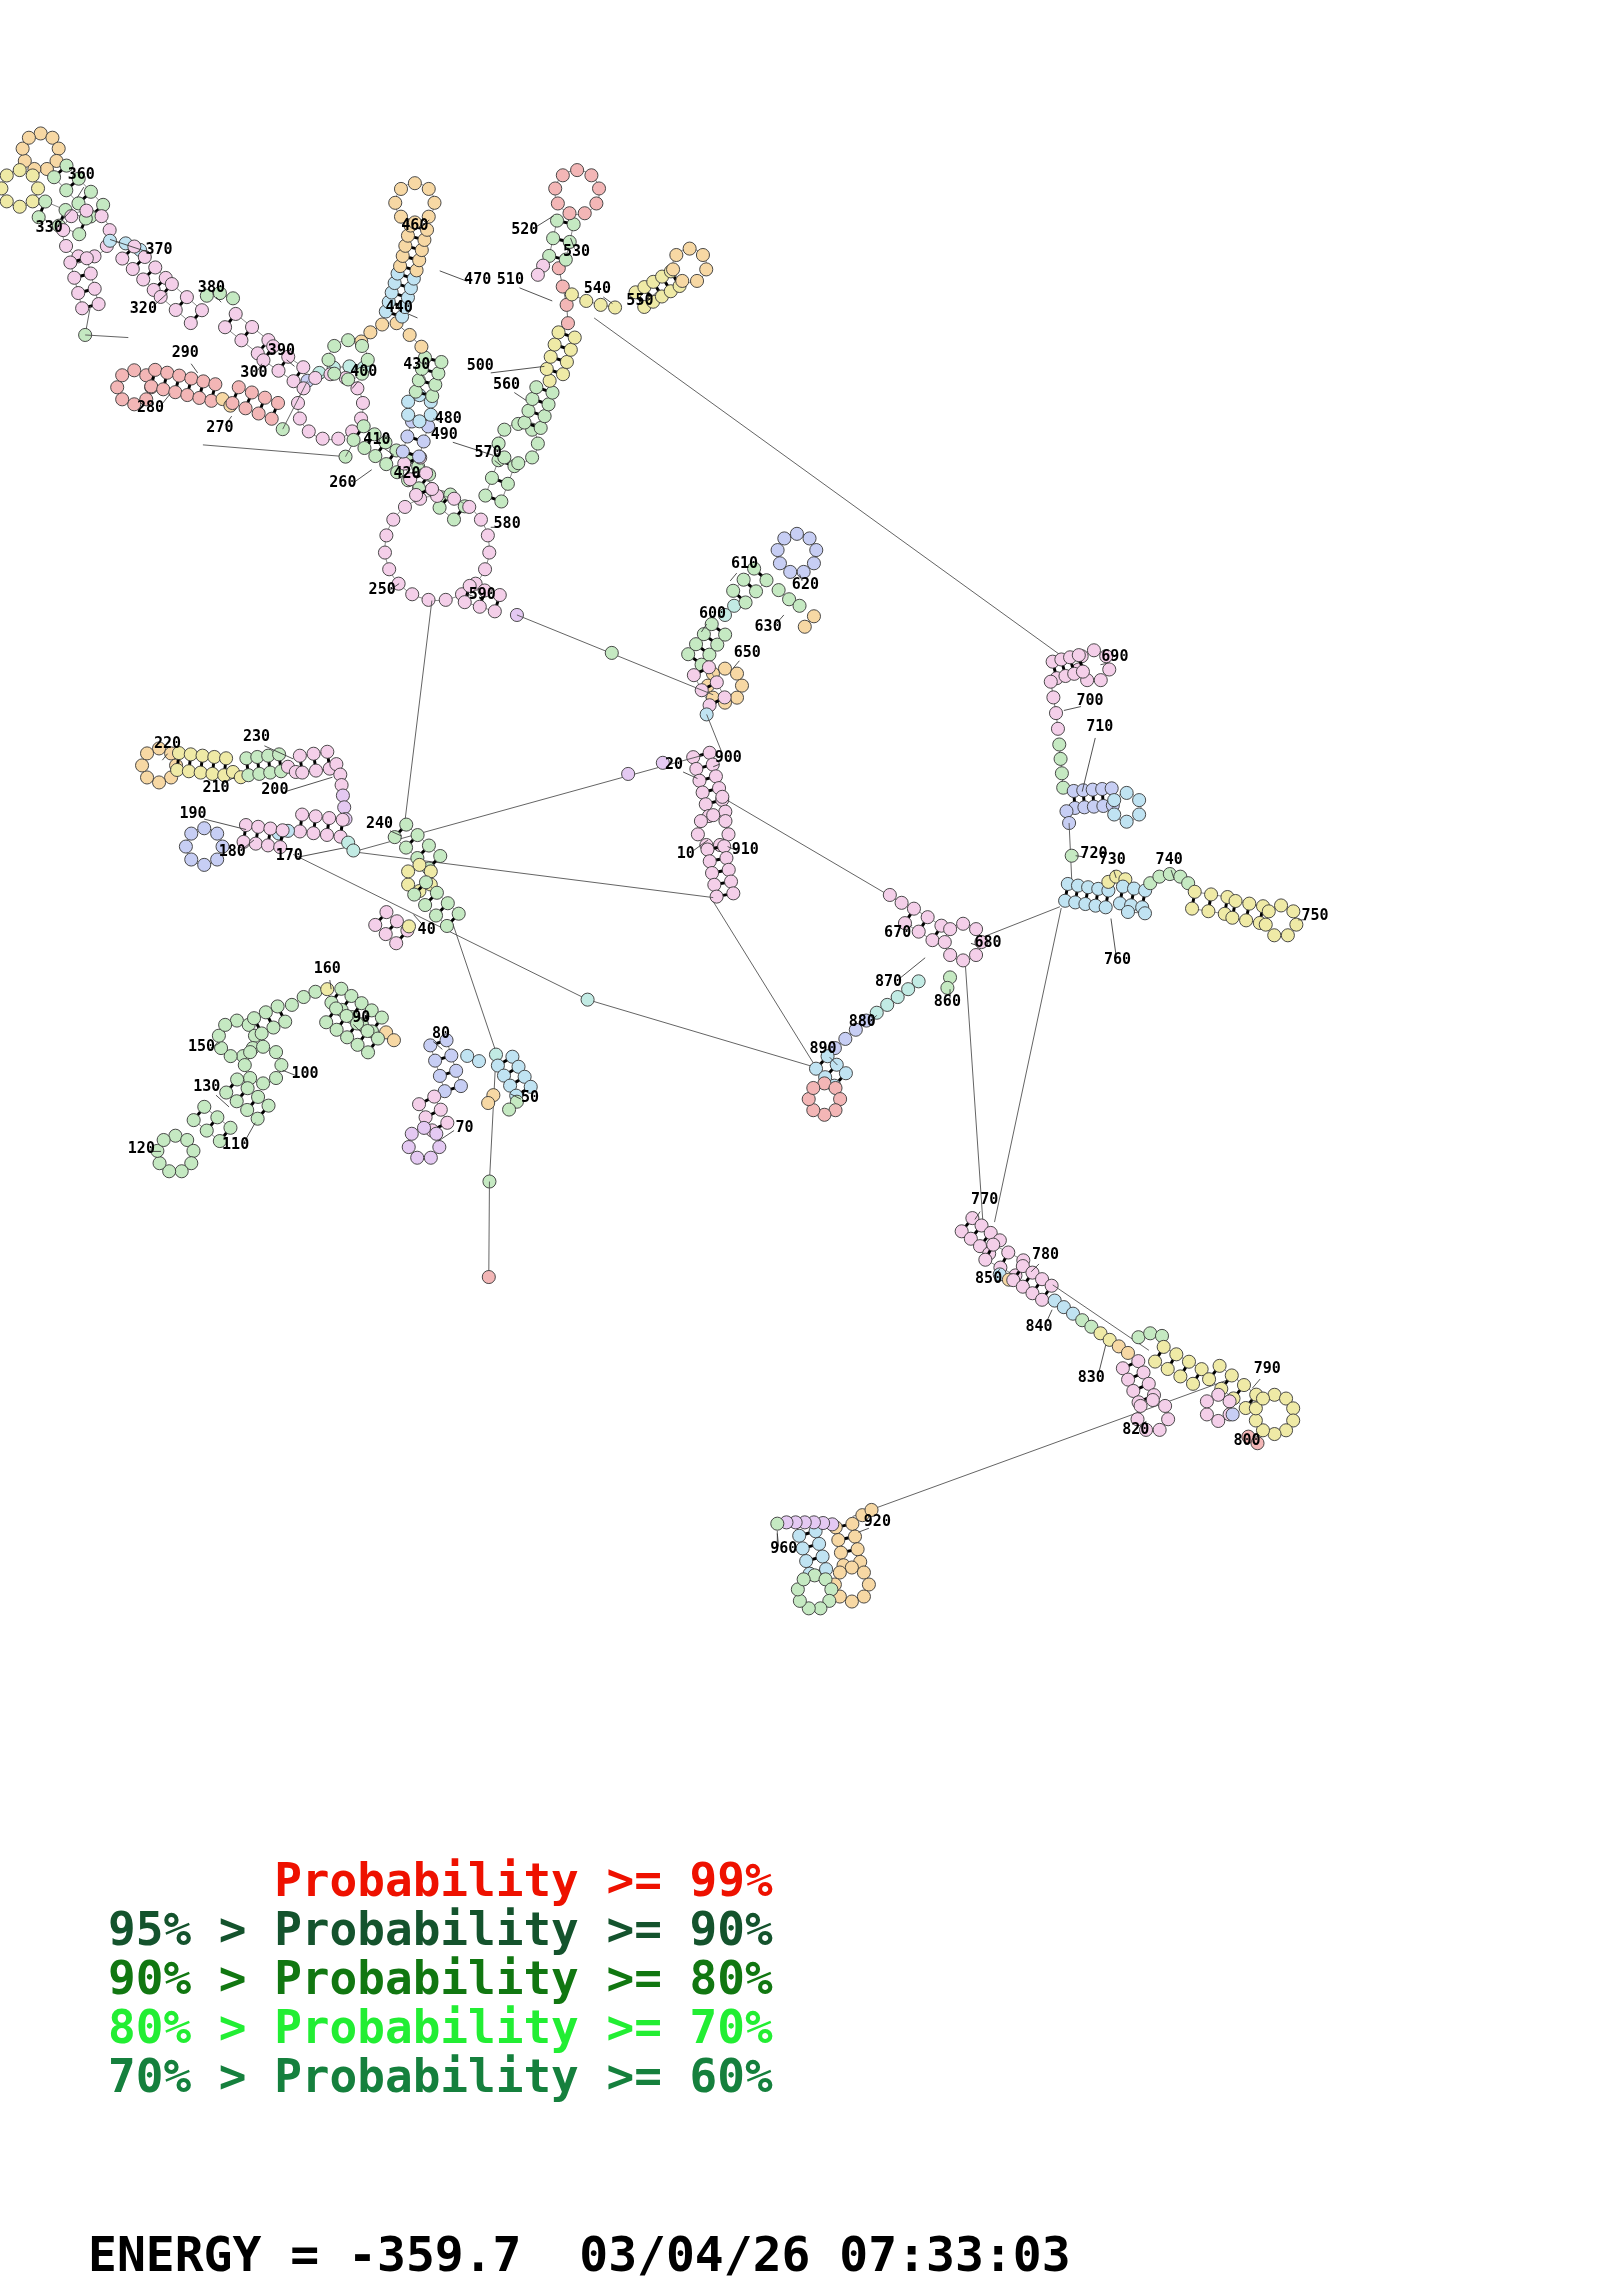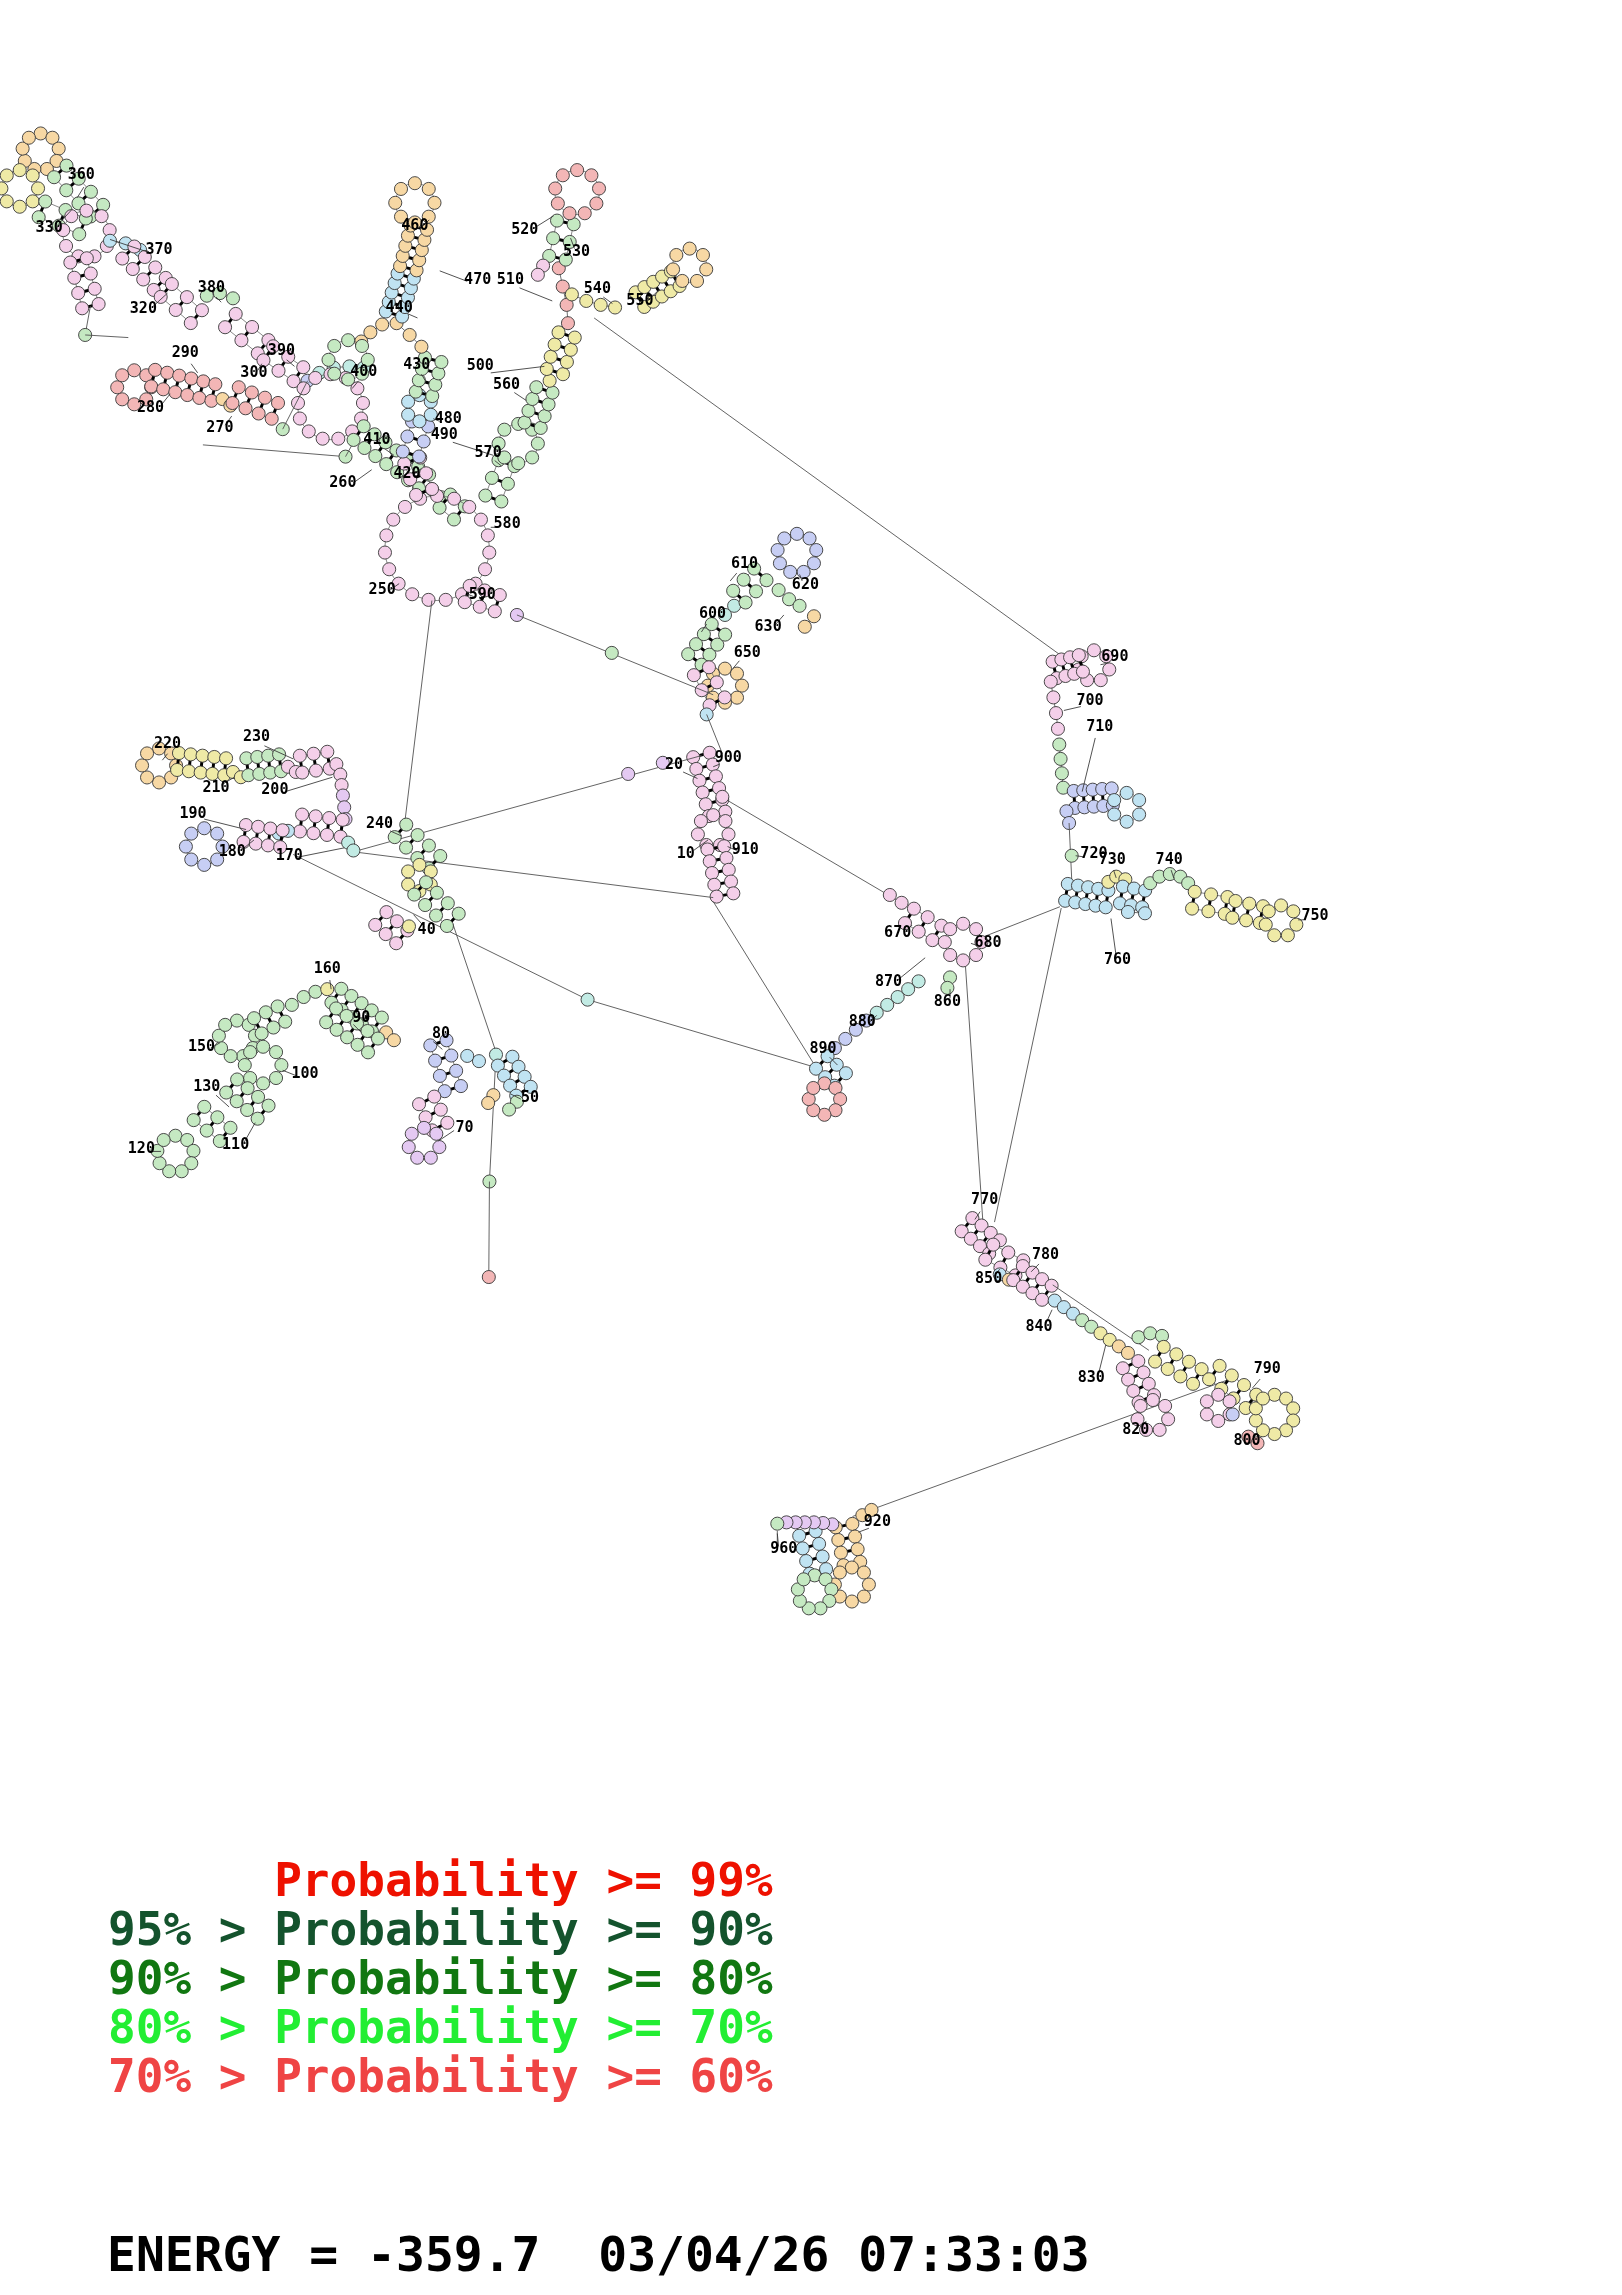--- a/index.html
+++ b/index.html
@@ -2,21 +2,21 @@
 <html style="font-size:10.5px"><head>
 <meta charset="utf-8">
 <style>
   html,body{margin:0;padding:0;background:#fff;}
   #page{position:relative;width:1622px;height:2295px;background:#ffffff;overflow:hidden;
         font-family:"DejaVu Sans Mono","Liberation Mono",monospace;}
   #rna-svg{position:absolute;left:0;top:0;}
   #legend{position:absolute;left:108px;top:1820px;margin-top:36px;}
   .legend-row{font-size:46px;line-height:49px;font-weight:bold;white-space:pre;
               font-family:"DejaVu Sans Mono","Liberation Mono",monospace;}
-  #energy-line{position:absolute;left:107px;top:2226px;font-size:48px;font-weight:bold;
+  #energy-line{position:absolute;left:88px;top:2226px;font-size:48px;font-weight:bold;
                color:#000;white-space:pre;font-family:"DejaVu Sans Mono","Liberation Mono",monospace;}
 </style>
 </head>
 <body>
 
 <div id="page">
   <svg id="rna-svg" width="1622" height="2295" viewBox="0 0 2479 3508" xmlns="http://www.w3.org/2000/svg">
       <g>
         <circle cx="62" cy="232" r="28" fill="none" stroke="#666" stroke-width="1.2"></circle>
         <circle cx="62" cy="204" r="10" fill="#f7d8a4" stroke="#3a3a3a" stroke-width="1.4"></circle>
@@ -2015,17 +2015,17 @@
           <line x1="1190" y1="2364" x2="1188" y2="2344" stroke="#333" stroke-width="1.3"></line>
           <text x="1198" y="2374" fill="#000" font-size="23" font-weight="bold" text-anchor="middle" font-family="&quot;DejaVu Sans Mono&quot;,&quot;Liberation Mono&quot;,monospace">960</text>
         </g>
       </g>
     </svg>
   <div id="legend">
       <div class="legend-row" style="color: rgb(238, 17, 0);">      Probability &gt;= 99%</div>
       <div class="legend-row" style="color: #14532d;">95% &gt; Probability &gt;= 90%</div>
       <div class="legend-row" style="color: rgb(17, 119, 17);">90% &gt; Probability &gt;= 80%</div>
       <div class="legend-row" style="color: rgb(34, 238, 51);">80% &gt; Probability &gt;= 70%</div>
-      <div class="legend-row" style="color: #ef4444;">70% &gt; Probability &gt;= 60%</div>
+      <div class="legend-row" style="color: #15803d;">70% &gt; Probability &gt;= 60%</div>
     </div>
   <div id="energy-line" style="color: rgb(0, 0, 0);">ENERGY = -359.7  03/04/26 07:33:03</div>
 </div>
 
 
 </body></html>

